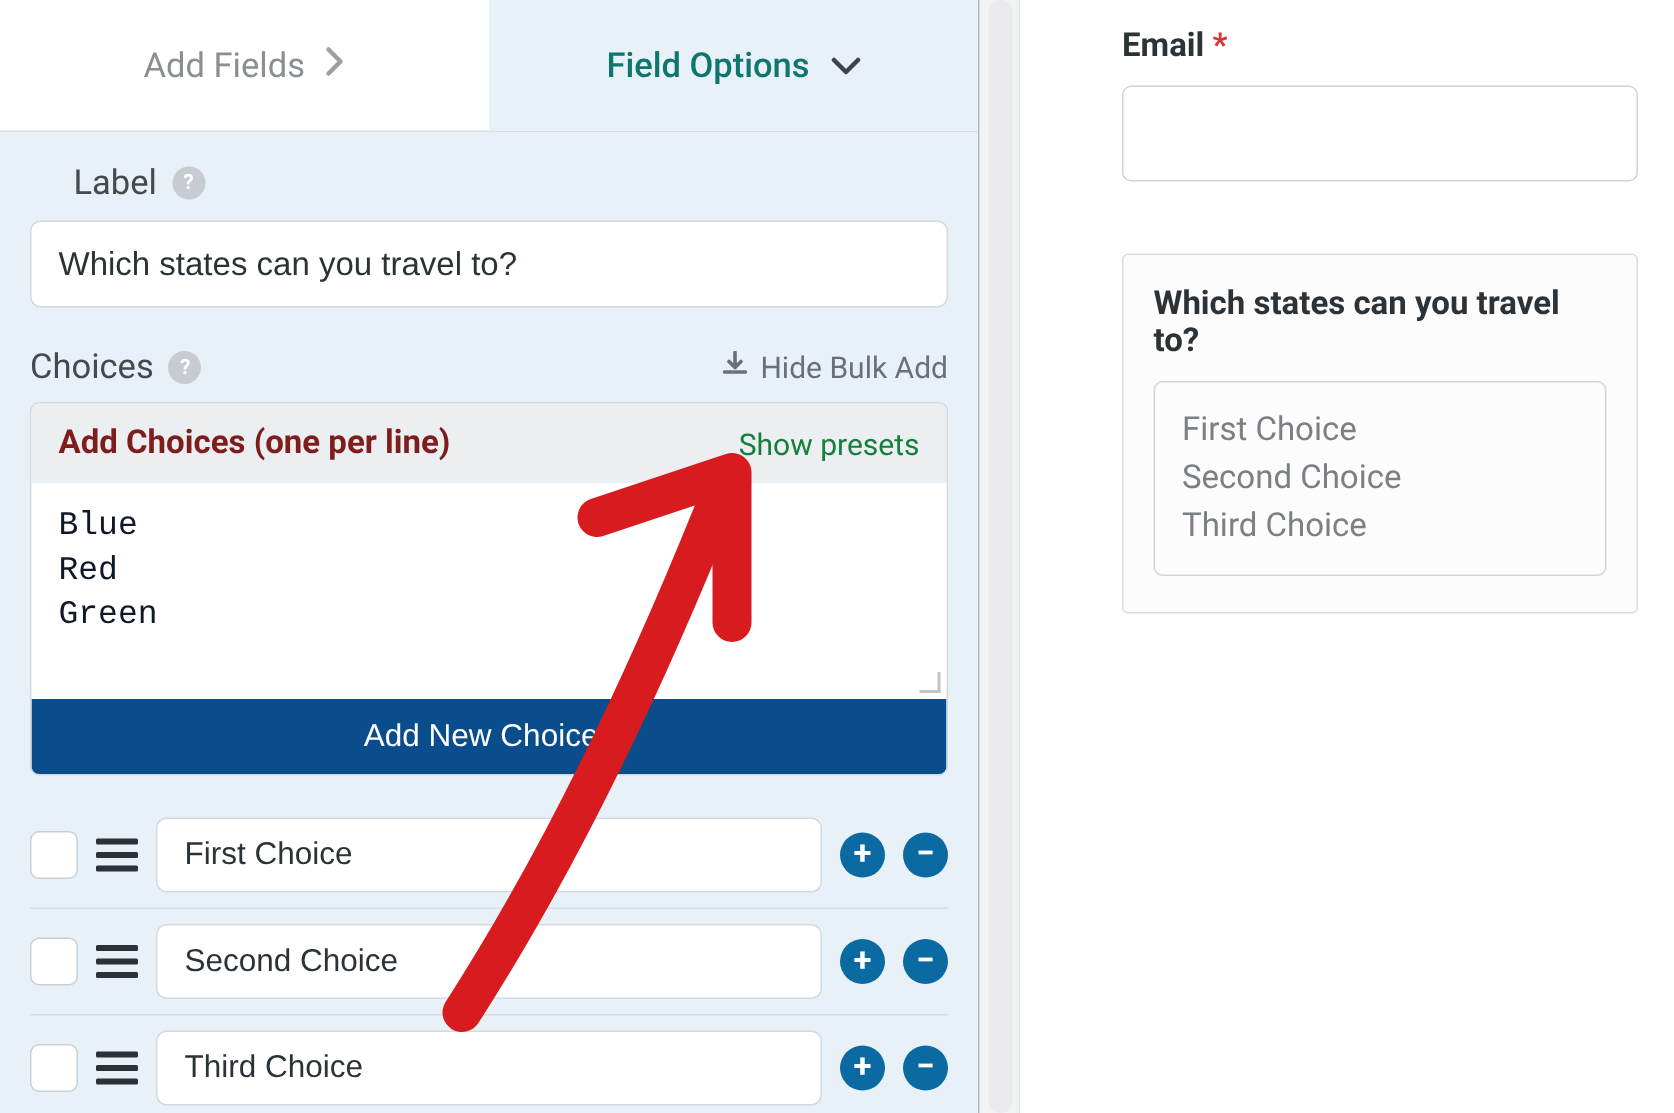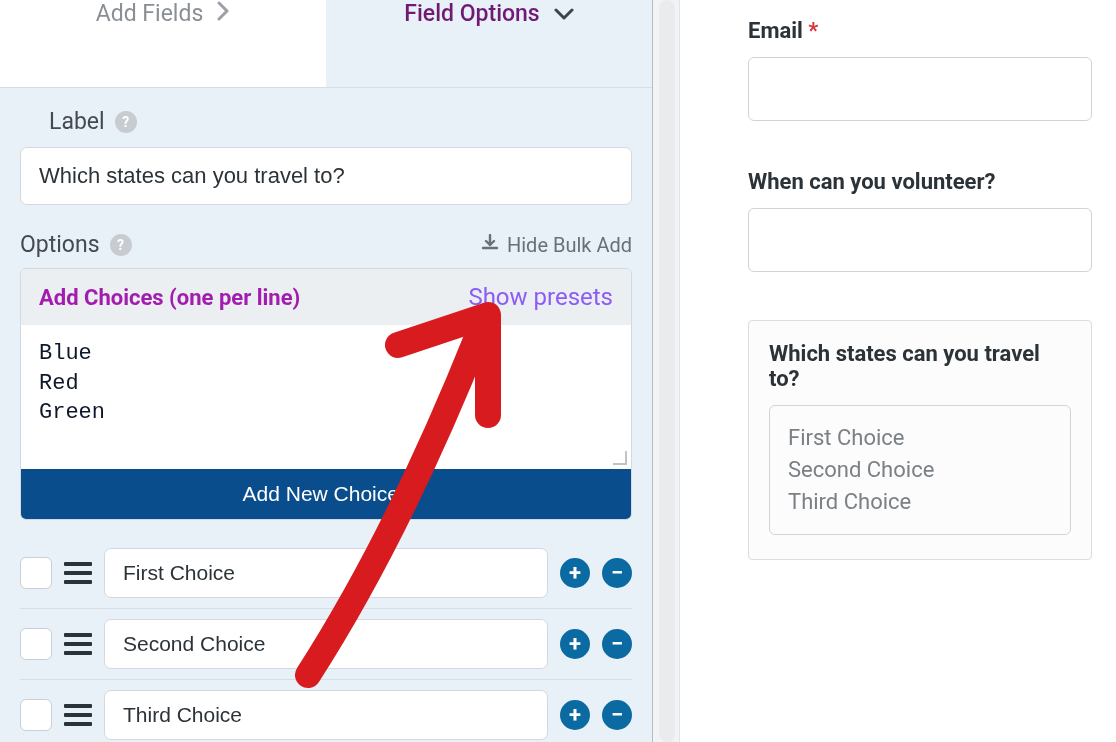--- a/index.html
+++ b/index.html
@@ -1,43 +1,43 @@
 <!DOCTYPE html>
 <html><head>
 <meta charset="utf-8">
 <style>
   * { box-sizing: border-box; margin: 0; padding: 0; }
   html, body { width: 1116px; height: 742px; font-family: -apple-system, BlinkMacSystemFont, "Segoe UI", Roboto, Helvetica, Arial, sans-serif; background: #fff; overflow: hidden; }
 
   
   .left-panel { position: absolute; left: 0; top: 0; width: 652px; height: 742px; background: #e7f1f7; }
   .tabs { display: flex; height: 88px; background: #fff; border-bottom: 1px solid #d6dde3; }
-  .tab { flex: 1; display: flex; align-items: flex-start; justify-content: center; gap: 14px; font-size: 23px; color: #8a8f95; cursor: pointer; }
-  .tab.active { background: #e7f1f7; color: #701a75; font-weight: 500; }
+  .tab { flex: 1; display: flex; align-items: center; justify-content: center; gap: 14px; font-size: 23px; color: #8a8f95; cursor: pointer; }
+  .tab.active { background: #e7f1f7; color: #0f766e; font-weight: 500; }
   .tab .chev { display: inline-block; }
   .panel-body { padding: 20px 20px 0 20px; }
 
   .field-label-row { display: flex; align-items: center; gap: 10px; margin-bottom: 12px; margin-left: 29px; }
   .field-label-row .lbl { font-size: 23px; color: #444a50; }
   .help-icon { width: 22px; height: 22px; border-radius: 50%; background: #c8ccd0; color: #fff; font-size: 14px; font-weight: 700; display: flex; align-items: center; justify-content: center; }
 
   .text-input, .choice-input {
     width: 100%; height: 58px; background: #fff; border: 1px solid #d3d9de; border-radius: 7px;
     padding: 0 18px; font-size: 22px; color: #2c3338;
   }
 
   .choices-header { display: flex; align-items: center; justify-content: space-between; margin: 26px 0 10px 0; }
   .choices-left { display: flex; align-items: center; gap: 10px; }
   .choices-left .lbl { font-size: 23px; color: #444a50; }
   .hide-bulk { display: flex; align-items: flex-end; gap: 8px; color: #6a7077; font-size: 20px; cursor: pointer; }
 
   .bulk-box { background: #fff; border: 1px solid #d3d9de; border-radius: 6px; overflow: hidden; }
   .bulk-head { display: flex; align-items: center; justify-content: space-between; padding: 14px 18px; background: #eceff1; }
-  .bulk-head .title { font-size: 22px; font-weight: 700; color: #a21caf; }
-  .bulk-head .presets { font-size: 24px; color: #8b5cf6; cursor: pointer; }
+  .bulk-head .title { font-size: 22px; font-weight: 700; color: #7f1d1d; }
+  .bulk-head .presets { font-size: 20px; color: #15803d; cursor: pointer; }
   .bulk-textarea { width: 100%; height: 140px; border: none; resize: none; padding: 14px 18px; font-family: "SFMono-Regular", Consolas, "Liberation Mono", Menlo, monospace; font-size: 22px; color: #0f172a; line-height: 1.35; }
   .bulk-resize { height: 0; position: relative; }
   .bulk-resize::after { content:""; position:absolute; right:4px; bottom:4px; width:12px; height:12px; border-right:2px solid #bfc4c9; border-bottom:2px solid #bfc4c9; }
   .bulk-btn { width: 100%; height: 50px; background: #0a4d8c; color: #fff; font-size: 21px; font-weight: 500; border: none; cursor: pointer; }
 
   .choice-list { margin-top: 18px; }
   .choice-row { display: flex; align-items: center; gap: 12px; padding: 10px 0; border-bottom: 1px solid #d6dde3; }
   .choice-check { width: 32px; height: 32px; min-width:32px; background: #fff; border: 1px solid #c9cfd4; border-radius: 6px; }
   .drag-handle { width: 28px; display: flex; flex-direction: column; gap: 5px; cursor: grab; }
   .drag-handle div { height: 4px; background: #2c3338; border-radius: 1px; }
@@ -93,21 +93,21 @@
     
     <div class="field-label-row">
       <span class="lbl">Label</span>
       <span class="help-icon">?</span>
     </div>
     <input class="text-input" value="Which states can you travel to?" style="">
 
     
     <div class="choices-header">
       <div class="choices-left">
-        <span class="lbl">Options</span>
+        <span class="lbl">Choices</span>
         <span class="help-icon">?</span>
       </div>
       <div class="hide-bulk">
         <span>
           <svg width="18" height="18" viewBox="0 0 18 18">
               <path d="M9 1 V11 M5 7 L9 11 L13 7 M2 14 H16" stroke="#6a7077" stroke-width="2.4" fill="none" stroke-linecap="round" stroke-linejoin="round"></path>
             </svg>
         </span>
         <span>Hide Bulk Add</span>
       </div>
@@ -168,24 +168,20 @@
 <div class="divider">
     <div class="track"></div>
   </div>
 
 <div class="right-panel">
   <div class="form-row">
     <label class="form-label"><span>Email</span> <span class="req">*</span></label>
     <div class="form-input"></div>
   </div>
 
-  <div class="form-row">
-    <label class="form-label">When can you volunteer?</label>
-    <div class="form-input"></div>
-  </div>
 
   <div class="selected-field">
     <label class="form-label">Which states can you travel to?</label>
     <div class="choice-preview">
       <div>First Choice</div>
       <div>Second Choice</div>
       <div>Third Choice</div>
     </div>
   </div>
 

